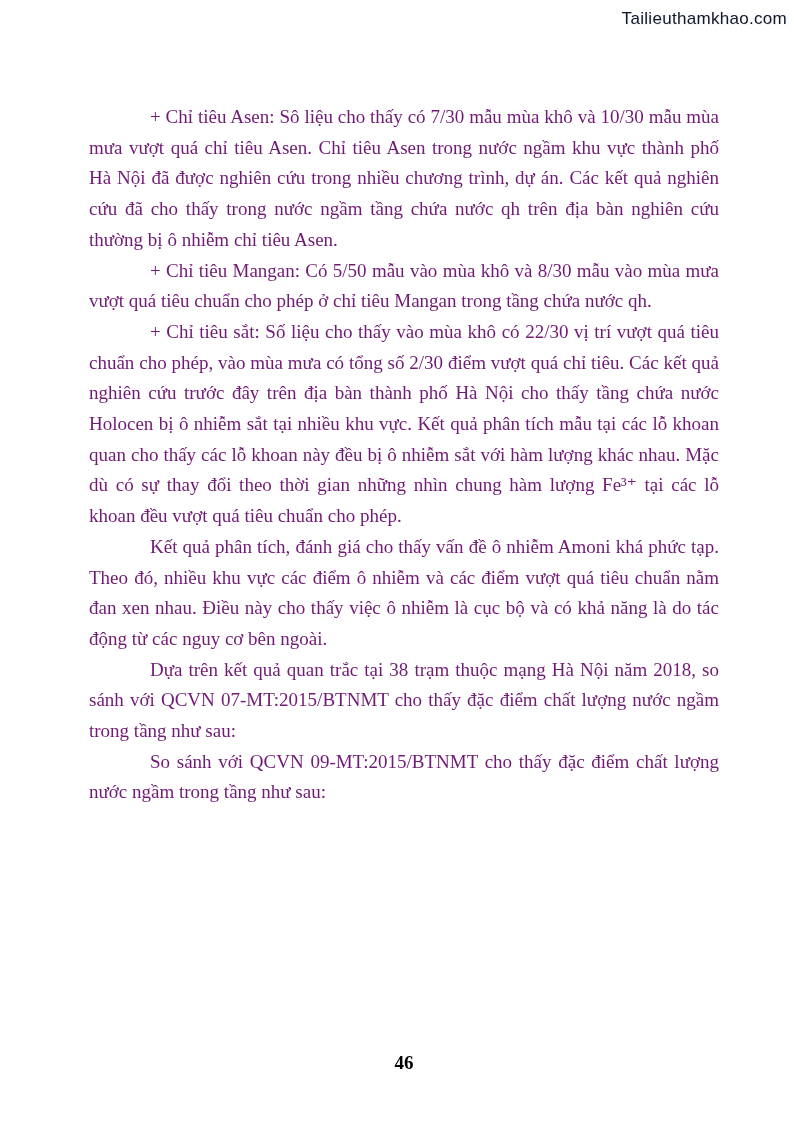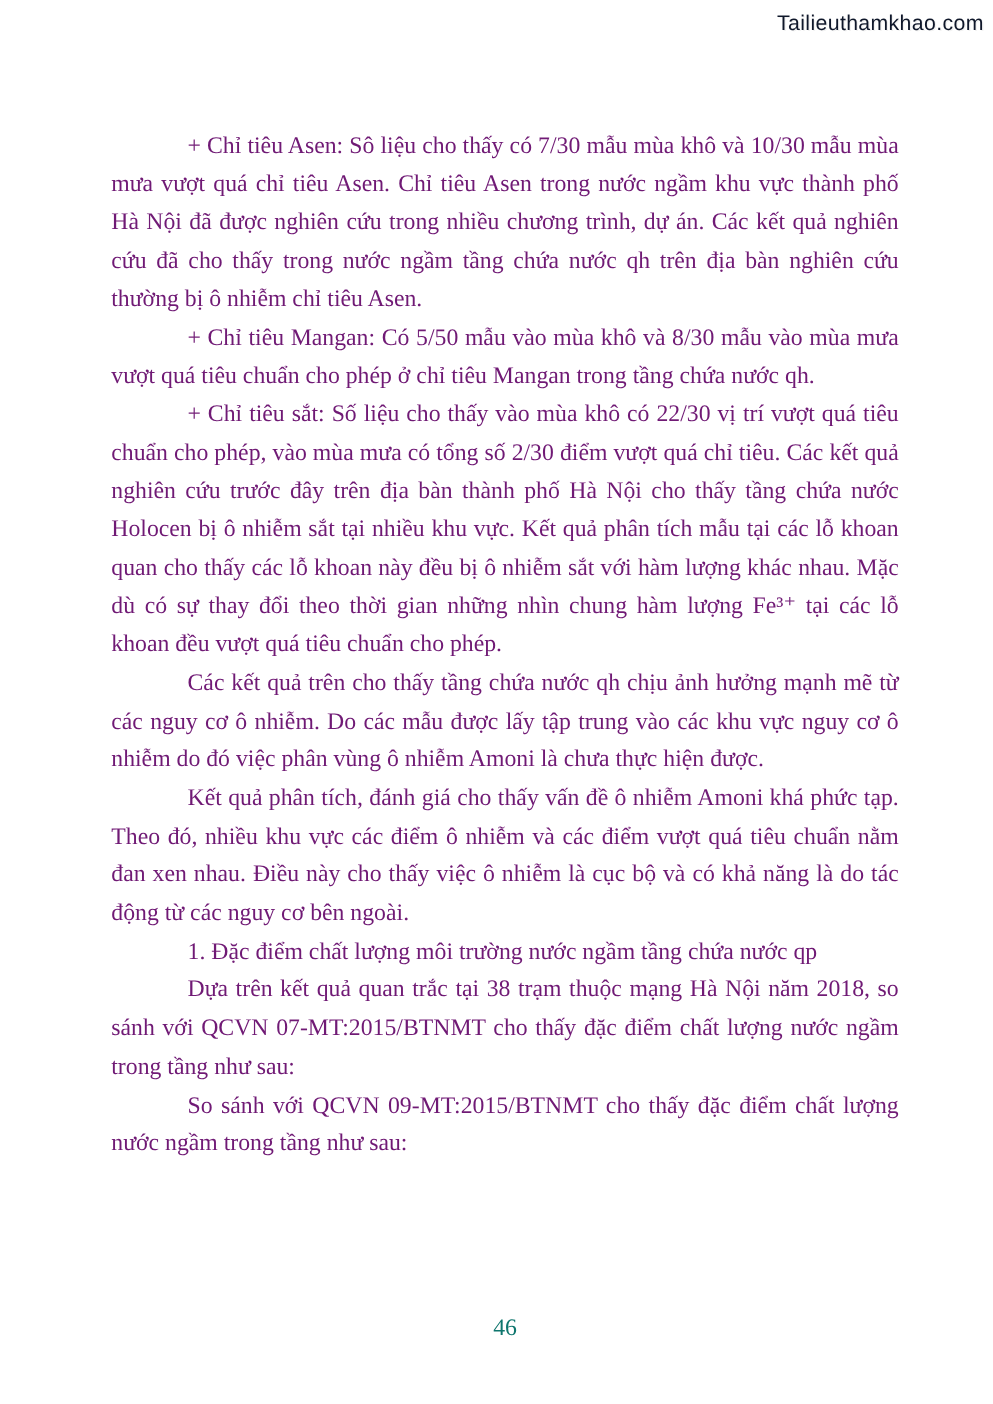--- a/index.html
+++ b/index.html
@@ -51,44 +51,43 @@
     font-weight: bold;
   }
   .page-number {
     position: absolute;
     left: 89px;
     top: 1052px;
     width: 630px;
     text-align: center;
     font-family: "Liberation Serif", "DejaVu Serif", serif;
     font-size: 19px;
-    color: #0f766e;
+    color: #000000;
+    font-weight: bold;
   }
 </style>
 </head>
 <body>
 
 <div class="page">
 
   <div class="watermark">Tailieuthamkhao.com</div>
 
   <div class="body-text">
 
     <p>+ Chỉ tiêu Asen: Sô liệu cho thấy có 7/30 mẫu mùa khô và 10/30 mẫu mùa mưa vượt quá chỉ tiêu Asen. Chỉ tiêu Asen trong nước ngầm khu vực thành phố Hà Nội đã được nghiên cứu trong nhiều chương trình, dự án. Các kết quả nghiên cứu đã cho thấy trong nước ngầm tầng chứa nước qh trên địa bàn nghiên cứu thường bị ô nhiễm chỉ tiêu Asen.</p>
 
     <p>+ Chỉ tiêu Mangan: Có 5/50 mẫu vào mùa khô và 8/30 mẫu vào mùa mưa vượt quá tiêu chuẩn cho phép ở chỉ tiêu Mangan trong tầng chứa nước qh.</p>
 
     <p>+ Chỉ tiêu sắt: Số liệu cho thấy vào mùa khô có 22/30 vị trí vượt quá tiêu chuẩn cho phép, vào mùa mưa có tổng số 2/30 điểm vượt quá chỉ tiêu. Các kết quả nghiên cứu trước đây trên địa bàn thành phố Hà Nội cho thấy tầng chứa nước Holocen bị ô nhiễm sắt tại nhiều khu vực. Kết quả phân tích mẫu tại các lỗ khoan quan cho thấy các lỗ khoan này đều bị ô nhiễm sắt với hàm lượng khác nhau. Mặc dù có sự thay đổi theo thời gian những nhìn chung hàm lượng Fe³⁺ tại các lỗ khoan đều vượt quá tiêu chuẩn cho phép.</p>
 
-    <p>Các kết quả trên cho thấy tầng chứa nước qh chịu ảnh hưởng mạnh mẽ từ các nguy cơ ô nhiễm. Do các mẫu được lấy tập trung vào các khu vực nguy cơ ô nhiễm do đó việc phân vùng ô nhiễm Amoni là chưa thực hiện được.</p>
 
     <p>Kết quả phân tích, đánh giá cho thấy vấn đề ô nhiễm Amoni khá phức tạp. Theo đó, nhiều khu vực các điểm ô nhiễm và các điểm vượt quá tiêu chuẩn nằm đan xen nhau. Điều này cho thấy việc ô nhiễm là cục bộ và có khả năng là do tác động từ các nguy cơ bên ngoài.</p>
 
 
-    <p>1. Đặc điểm chất lượng môi trường nước ngầm tầng chứa nước qp</p>
 
     <p>Dựa trên kết quả quan trắc tại 38 trạm thuộc mạng Hà Nội năm 2018, so sánh với QCVN 07-MT:2015/BTNMT cho thấy đặc điểm chất lượng nước ngầm trong tầng như sau:</p>
 
 
     <p>So sánh với QCVN 09-MT:2015/BTNMT cho thấy đặc điểm chất lượng nước ngầm trong tầng như sau:</p>
 
   </div>
 
   <div class="page-number">46</div>
 

